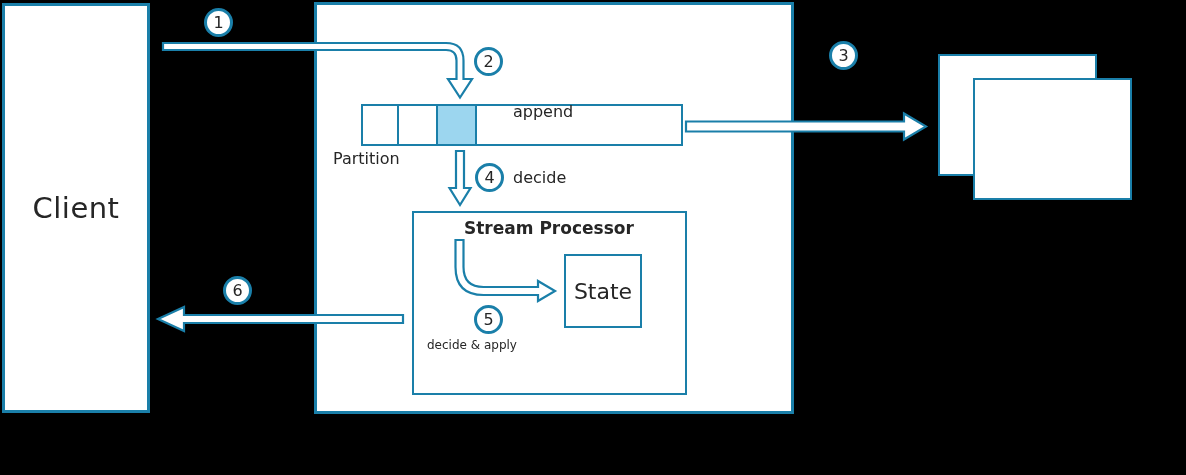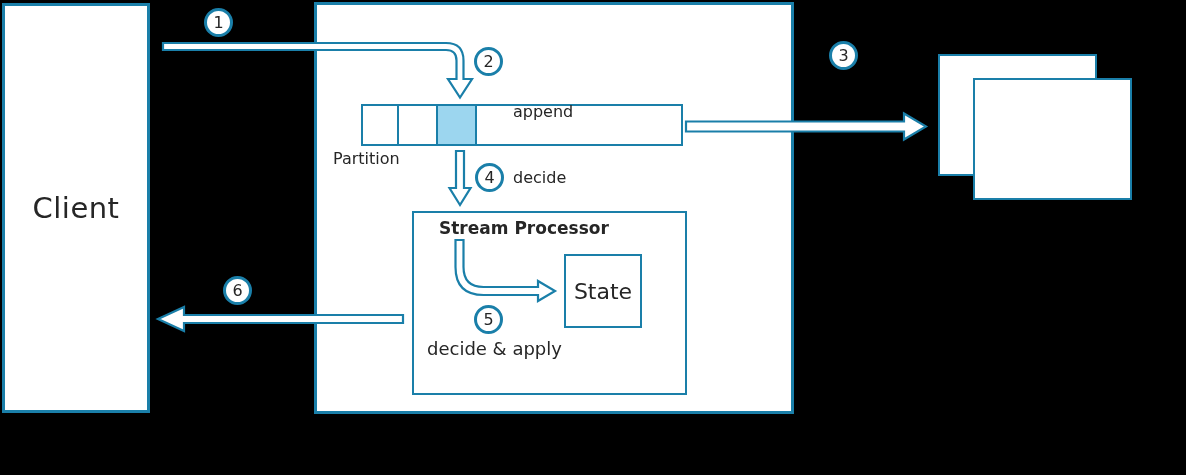--- a/index.html
+++ b/index.html
@@ -24,21 +24,21 @@
     box-sizing:border-box;background:var(--surface);display:flex;}
   .partition-bar .cell{height:100%;box-sizing:border-box;}
   .cell.c1{width:36px;border-right:2px solid var(--stroke);}
   .cell.c2{width:39px;border-right:2px solid var(--stroke);}
   .cell.c3{width:39px;border-right:2px solid var(--stroke);background:var(--highlight);}
   .cell.c4{flex:1;}
 
   .partition-label{position:absolute;left:333px;top:149px;font-weight:normal;font-size:16px;}
 
   .sp-box{left:412px;top:211px;width:275px;height:184px;border-width:2.5px;}
-  .sp-label{position:absolute;left:439px;top:218px;font-weight:bold;font-size:17px;}
+  .sp-label{position:absolute;left:464px;top:218px;font-weight:bold;font-size:17px;}
 
   .state-box{left:564px;top:254px;width:78px;height:74px;border-width:2.5px;display:flex;align-items:center;justify-content:center;}
   .state-box span{font-size:22px;}
 
   .doc-box{border-width:2.5px;}
   .doc-back{left:938px;top:54px;width:159px;height:122px;}
   .doc-front{left:973px;top:78px;width:159px;height:122px;}
 
   .arrows{position:absolute;left:0;top:0;width:1186px;height:475px;pointer-events:none;}
   .arrows path{fill:var(--surface);stroke:var(--stroke);stroke-width:2.2;stroke-linejoin:miter;}
@@ -49,21 +49,21 @@
   .sc1{left:204px;top:8px;}
   .sc2{left:474px;top:47px;}
   .sc3{left:829px;top:41px;}
   .sc4{left:475px;top:163px;}
   .sc5{left:474px;top:305px;}
   .sc6{left:223px;top:276px;}
 
   .flow-label{position:absolute;font-size:16px;white-space:nowrap;}
   .lbl-append{left:513px;top:58px;margin-top:44px;}
   .lbl-process{left:513px;top:168px;}
-  .lbl-decide{left:427px;top:338px;font-size:18px;}
+  .lbl-decide{left:427px;top:338px;font-size:12px;}
 </style>
 </head>
 <body>
 
 <div class="stage">
 
   <div class="box client-box">
     <span>Client</span>
   </div>
 

